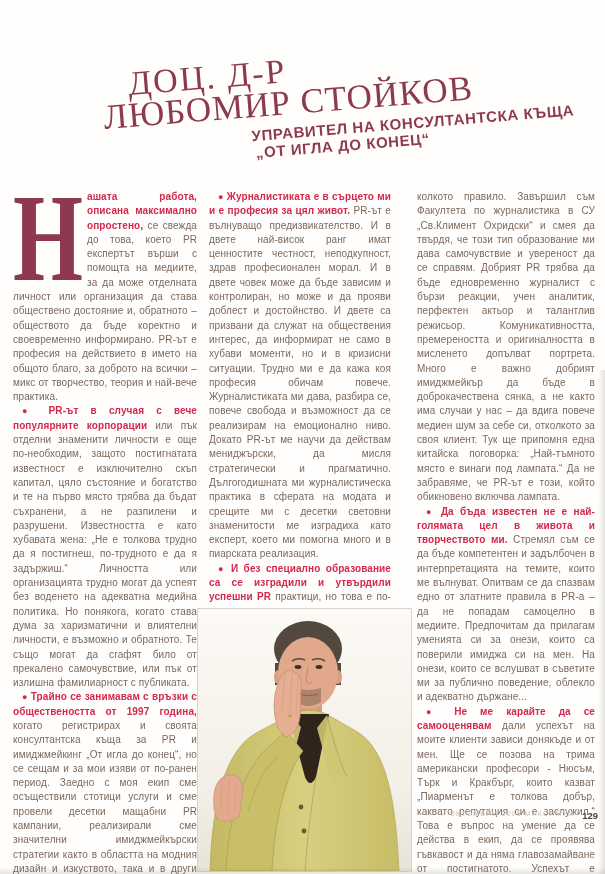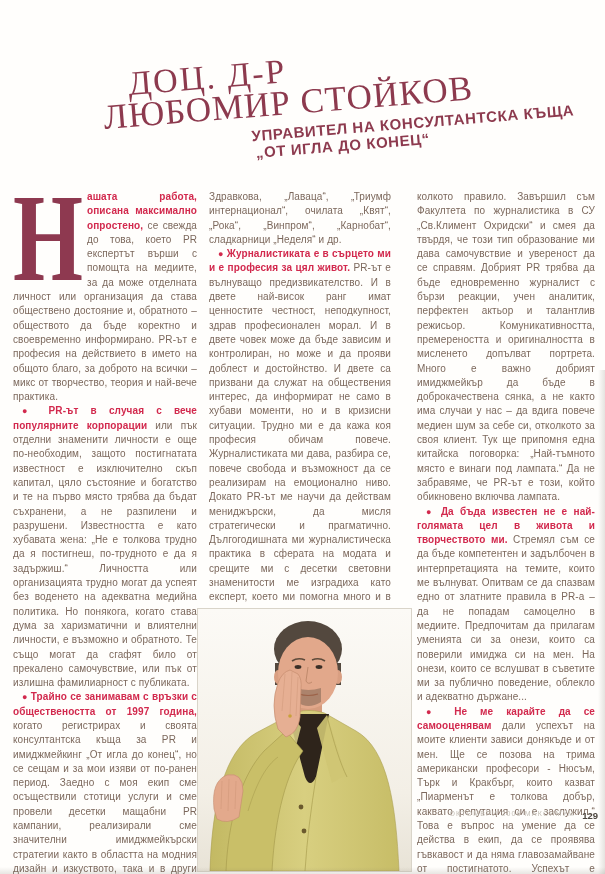--- a/index.html
+++ b/index.html
@@ -73,21 +73,20 @@
     <div class="s1">УПРАВИТЕЛ НА КОНСУЛТАНТСКА КЪЩА</div>
     <div class="s2">„ОТ ИГЛА ДО КОНЕЦ“</div>
   </div>
 
   <div id="col1" class="col">
       <p><span class="dropcap">Н</span><span class="lead">ашата работа, описана максимално опростено,</span><span> се свежда до това, което PR експертът върши с помощта на медиите, за да може отделната личност или организация да става обществено достояние и, обратното – обществото да бъде коректно и своевременно информирано. PR-ът е професия на действието в името на общото благо, за доброто на всички – микс от творчество, теория и най-вече практика.</span></p>
       <p class="indent"><span class="bullet">● </span><span class="lead">PR-ът в случая с вече популярните корпорации</span><span> или пък отделни знаменити личности е още по-необходим, защото постигнатата известност е изключително скъп капитал, цяло състояние и богатство и те на първо място трябва да бъдат съхранени, а не разпилени и разрушени. Известността е като хубавата жена: „Не е толкова трудно да я постигнеш, по-трудното е да я задържиш.“ Личността или организацията трудно могат да успеят без воденето на адекватна медийна политика. Но понякога, когато става дума за харизматични и влиятелни личности, е възможно и обратното. Те също могат да сгафят било от прекалено самочувствие, или пък от излишна фамилиарност с публиката.</span></p>
       <p class="indent"><span class="bullet">● </span><span class="lead">Трайно се занимавам с връзки с обществеността от 1997 година,</span><span> когато регистрирах и своята консултантска къща за PR и имиджмейкинг „От игла до конец“, но се сещам и за мои изяви от по-ранен период. Заедно с моя екип сме осъществили стотици услуги и сме провели десетки мащабни PR кампании, реализирали сме значителни имиджмейкърски стратегии както в областта на модния дизайн и изкуството, така и в други области на бизнеса. Работя с Евгения Живкова, Виргиния</span></p>
     </div>
   <div id="col2" class="col">
-      <p><span>Здравкова, „Лаваца“, „Триумф интернационал“, очилата „Квят“, „Рока“, „Винпром“, „Карнобат“, сладкарници „Неделя“ и др.</span></p>
       <p class="indent"><span class="bullet">● </span><span class="lead">Журналистиката е в сърцето ми и е професия за цял живот.</span><span> PR-ът е вълнуващо предизвикателство. И в двете най-висок ранг имат ценностите честност, неподкупност, здрав професионален морал. И в двете човек може да бъде зависим и контролиран, но може и да прояви доблест и достойнство. И двете са призвани да служат на обществения интерес, да информират не само в хубави моменти, но и в кризисни ситуации. Трудно ми е да кажа коя професия обичам повече. Журналистиката ми дава, разбира се, повече свобода и възможност да се реализирам на емоционално ниво. Докато PR-ът ме научи да действам мениджърски, да мисля стратегически и прагматично. Дългогодишната ми журналистическа практика в сферата на модата и срещите ми с десетки световни знаменитости ме изградиха като експерт, което ми помогна много и в пиарската реализация.</span></p>
       <p class="indent"><span class="bullet">● </span><span class="lead">И без специално образование са се изградили и утвърдили успешни PR</span><span> практици, но това е по-скоро изключение, от-</span></p>
     </div>
   <div id="col3" class="col">
       <p><span>колкото правило. Завършил съм Факултета по журналистика в СУ „Св.Климент Охридски“ и смея да твърдя, че този тип образование ми дава самочувствие и увереност да се справям. Добрият PR трябва да бъде едновременно журналист с бързи реакции, учен аналитик, перфектен актьор и талантлив режисьор. Комуникативността, премереността и оригиналността в мисленето допълват портрета. Много е важно добрият имиджмейкър да бъде в доброкачествена сянка, а не както има случаи у нас – да вдига повече медиен шум за себе си, отколкото за своя клиент. Тук ще припомня една китайска поговорка: „Най-тъмното място е винаги под лампата.“ Да не забравяме, че PR-ът е този, който обикновено включва лампата.</span></p>
       <p class="indent"><span class="bullet">● </span><span class="lead">Да бъда известен не е най-голямата цел в живота и творчеството ми.</span><span> Стремял съм се да бъде компетентен и задълбочен в интерпретацията на темите, които ме вълнуват. Опитвам се да спазвам едно от златните правила в PR-а – да не попадам самоцелно в медиите. Предпочитам да прилагам уменията си за онези, които са поверили имиджа си на мен. На онези, които се вслушват в съветите ми за публично поведение, облекло и адекватно държане...</span></p>
       <p class="indent"><span class="bullet">● </span><span class="lead">Не ме карайте да се самооценявам</span><span> дали успехът на моите клиенти зависи донякъде и от мен. Ще се позова на трима американски професори - Нюсъм, Търк и Кракбърг, които казват „Пиарменът е толкова добър, каквато репутация си е заслужил.“ Това е въпрос на умение да се действа в екип, да се проявява гъвкавост и да няма главозамайване от постигнатото. Успехът е невъзможен без взаимно доверие, без търпимост и вникване в критичните забележки, препоръки, както и въобще в предложенията на PR-а към неговия контрагент.</span></p>
     </div>
 
   <div id="photo">

